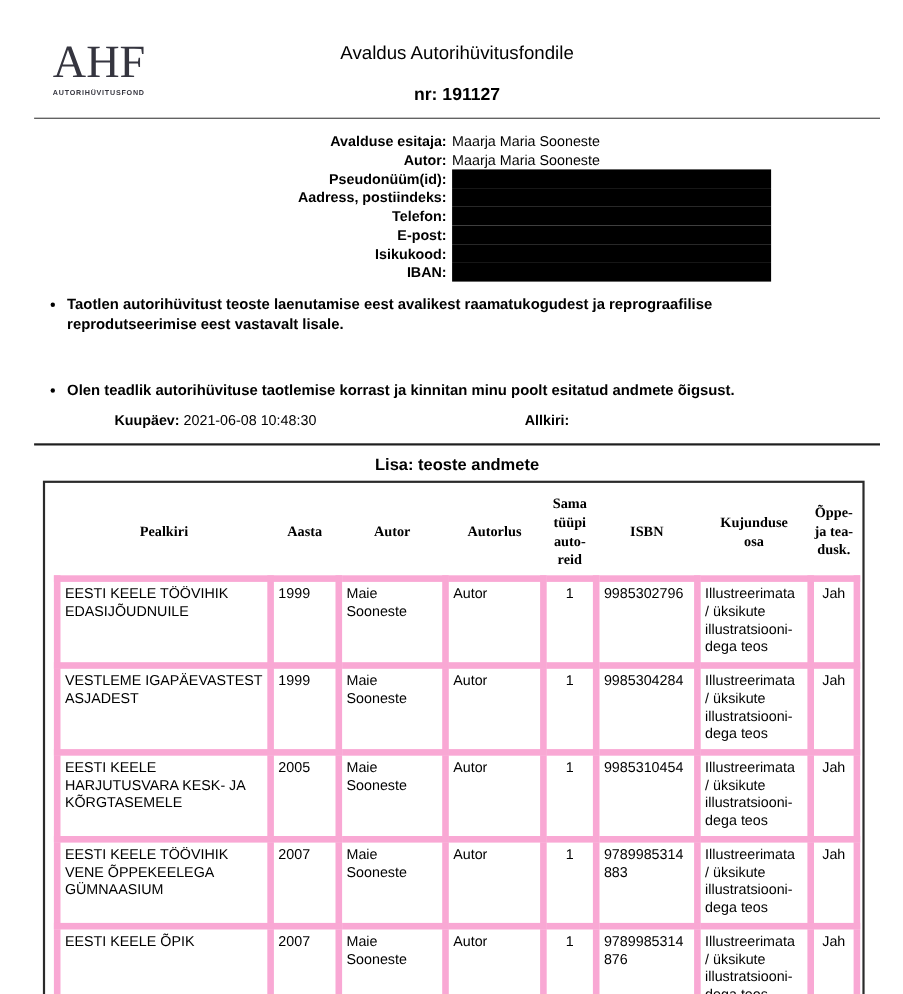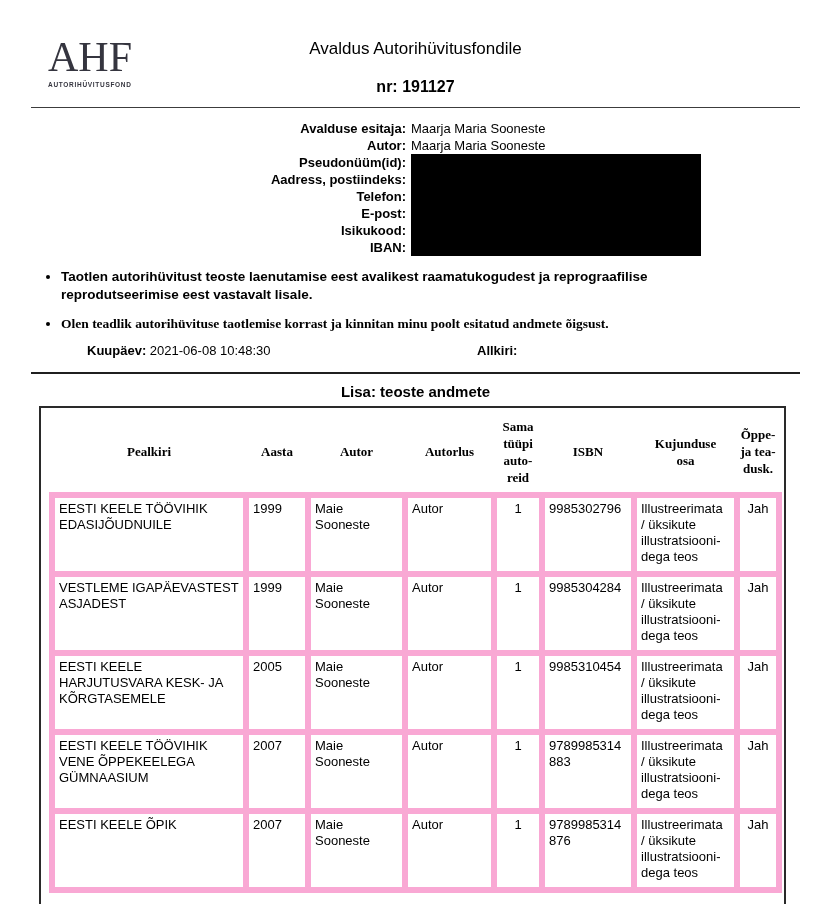--- a/index.html
+++ b/index.html
@@ -22,25 +22,25 @@
   
   .form-section { margin-top: 12px; }
   .form-row { display: flex; height: 17px; font-size: 13px; line-height: 17px; }
   .flabel { width: 380px; text-align: right; font-weight: 700; padding-right: 5px; flex: none; }
   .fvalue { flex: none; }
   .redact { display: block; width: 290px; height: 17px; flex: none; }
 
   
   .statements-list { margin-top: 12px; padding-left: 30px; width: 730px; list-style-type: disc; }
   .statement { font-size: 13.5px; font-weight: 700; line-height: 17.5px; }
-  .statement + .statement { margin-top: 12px; font-family: Liberation Serif, serif; }
+  .statement + .statement { margin-top: 43px; }
 
   
   .signature-row { position: relative; margin-top: 9px; height: 17px; font-size: 13px; line-height: 17px; }
-  .sig-date { position: absolute; left: 56px; top: 0; }
+  .sig-date { position: absolute; left: 73px; top: 0; }
   .sig-allkiri { position: absolute; left: 446px; top: 0; }
   .blabel { font-weight: 700; }
 
   
   .lisa-title { margin-top: 8px; text-align: center; font-size: 15px; font-weight: 700; line-height: 19px; }
   .table-outer { margin-top: 5px; margin-left: 8px; width: 747px; border: 2px solid #2a2a2a; padding: 4px 8px 12px 8px; background: #fff; }
   table.works { border-collapse: collapse; table-layout: fixed; width: 727px; }
   .works col:nth-child(1) { width: 194px; }
   .works col:nth-child(2) { width: 62px; }
   .works col:nth-child(3) { width: 97px; }

